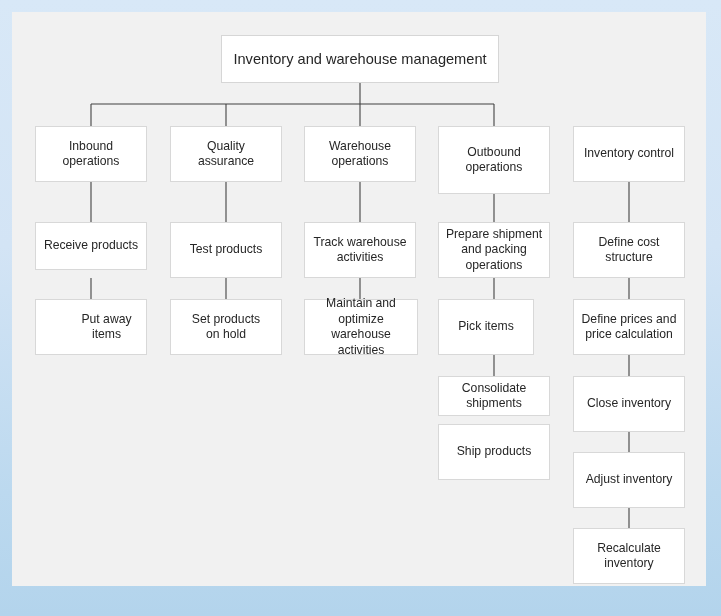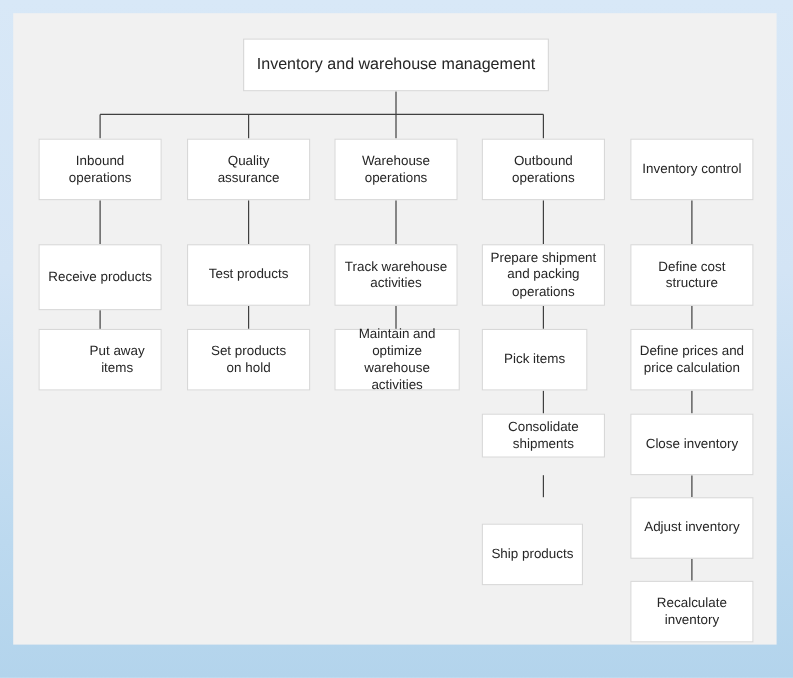--- a/index.html
+++ b/index.html
@@ -95,43 +95,43 @@
       <line x1="629" y1="278" x2="629" y2="299"></line>
       <line x1="629" y1="355" x2="629" y2="376"></line>
       <line x1="629" y1="432" x2="629" y2="452"></line>
       <line x1="629" y1="508" x2="629" y2="528"></line>
     </svg>
 
   <div id="canvas">
     <div class="node root" id="root-node" style="left: 221px; top: 35px; width: 278px; height: 48px;">Inventory and warehouse management</div>
   <div class="node" style="left: 35px; top: 126px; width: 112px; height: 56px;">Inbound
 operations</div>
-      <div class="node" style="left: 35px; top: 222px; width: 112px; height: 60px;">Receive products</div>
+      <div class="node" style="left: 35px; top: 222px; width: 112px; height: 48px;">Receive products</div>
       <div class="node" style="left: 35px; top: 299px; width: 112px; height: 56px; padding-left: 36px;">Put away items</div>
       <div class="node" style="left: 170px; top: 126px; width: 112px; height: 56px;">Quality
 assurance</div>
       <div class="node" style="left: 170px; top: 222px; width: 112px; height: 56px;">Test products</div>
       <div class="node" style="left: 170px; top: 299px; width: 112px; height: 56px;">Set products
 on hold</div>
       <div class="node" style="left: 304px; top: 126px; width: 112px; height: 56px;">Warehouse
 operations</div>
       <div class="node" style="left: 304px; top: 222px; width: 112px; height: 56px;">Track warehouse
 activities</div>
       <div class="node" style="left: 304px; top: 299px; width: 114px; height: 56px;">Maintain and
 optimize warehouse
 activities</div>
-      <div class="node" style="left: 438px; top: 126px; width: 112px; height: 56px;">Outbound
+      <div class="node" style="left: 438px; top: 126px; width: 112px; height: 68px;">Outbound
 operations</div>
       <div class="node" style="left: 438px; top: 222px; width: 112px; height: 56px;">Prepare shipment
 and packing
 operations</div>
       <div class="node" style="left: 438px; top: 299px; width: 96px; height: 56px; text-align: center;">Pick items</div>
       <div class="node" style="left: 438px; top: 376px; width: 112px; height: 40px;">Consolidate
 shipments</div>
-      <div class="node" style="left: 438px; top: 476px; width: 92px; height: 56px;">Ship products</div>
+      <div class="node" style="left: 438px; top: 424px; width: 112px; height: 56px;">Ship products</div>
       <div class="node" style="left: 573px; top: 222px; width: 112px; height: 56px;">Define cost structure</div>
       <div class="node" style="left: 573px; top: 126px; width: 112px; height: 56px;">Inventory control</div>
       <div class="node" style="left: 573px; top: 299px; width: 112px; height: 56px;">Define prices and
 price calculation</div>
       <div class="node" style="left: 573px; top: 376px; width: 112px; height: 56px;">Close inventory</div>
       <div class="node" style="left: 573px; top: 452px; width: 112px; height: 56px;">Adjust inventory</div>
       <div class="node" style="left: 573px; top: 528px; width: 112px; height: 56px;">Recalculate
 inventory</div>
     </div>
 </div>

